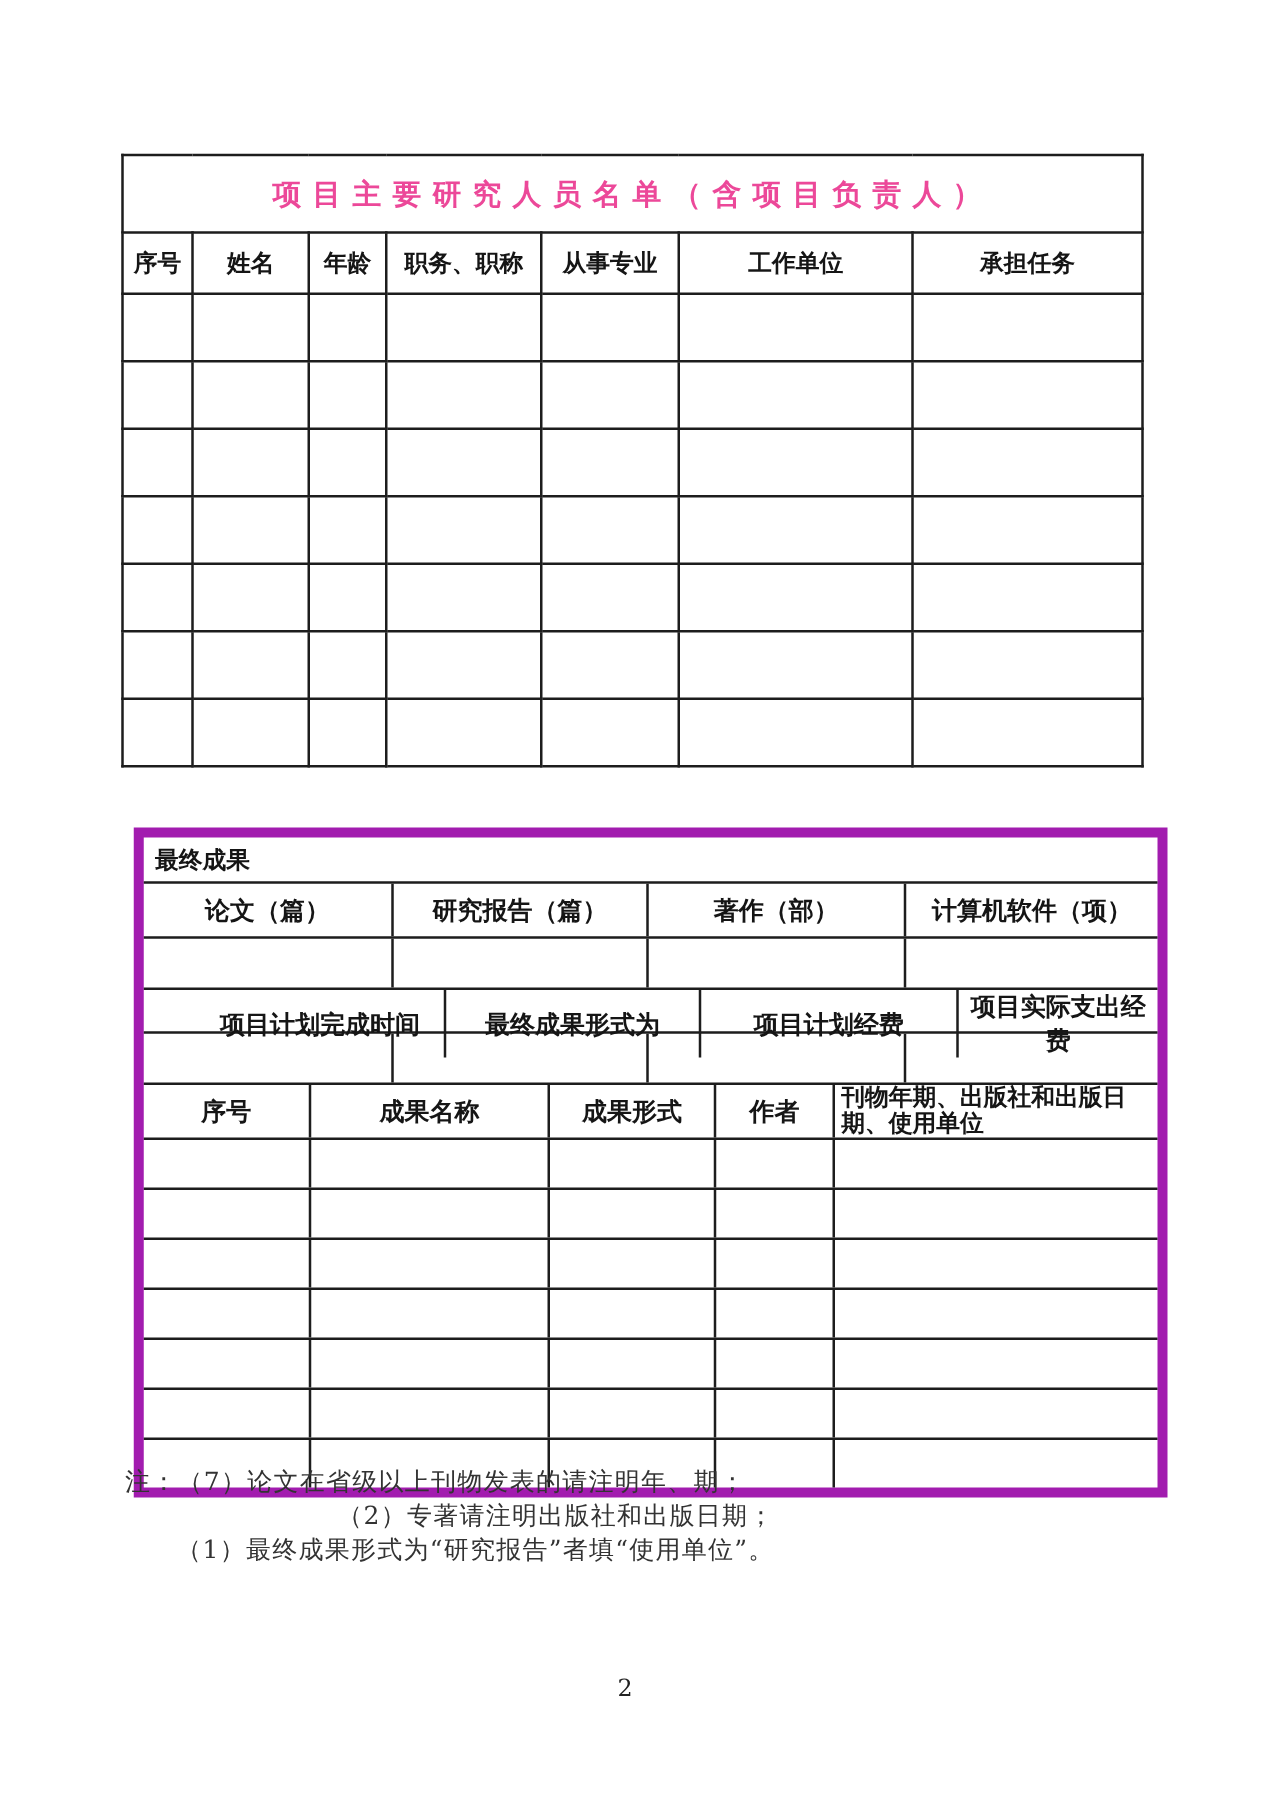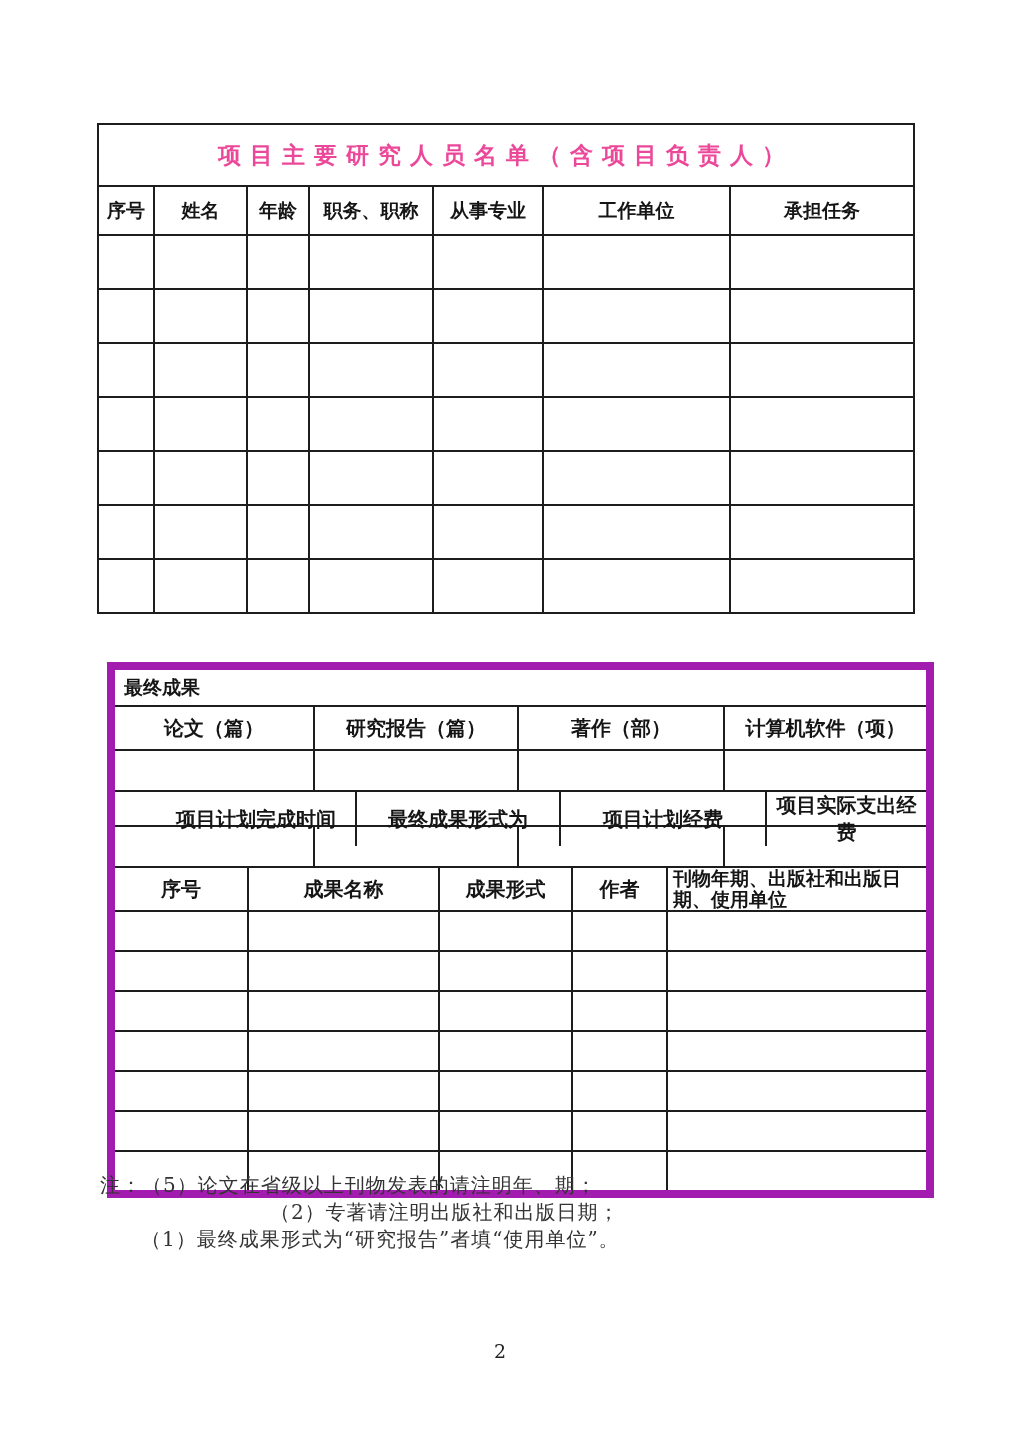--- a/index.html
+++ b/index.html
@@ -281,20 +281,20 @@
     <div class="t2-row grid5 row-g">
       <div></div>
         <div></div>
         <div></div>
         <div></div>
         <div></div>
     </div>
   </div>
 
   <div class="notes">
-    <div class="note-line"><span>注：</span><span>（5）论文在省级以上刊物发表的请注明年、期；</span></div>
+    <div class="note-line"><span>注：</span><span>（7）论文在省级以上刊物发表的请注明年、期；</span></div>
     <div class="note-line indent">（2）专著请注明出版社和出版日期；</div>
     <div class="note-line indent">（1）最终成果形式为“研究报告”者填“使用单位”。</div>
   </div>
 
   <div class="page-number">2</div>
 
 </div>
 
 </body></html>

